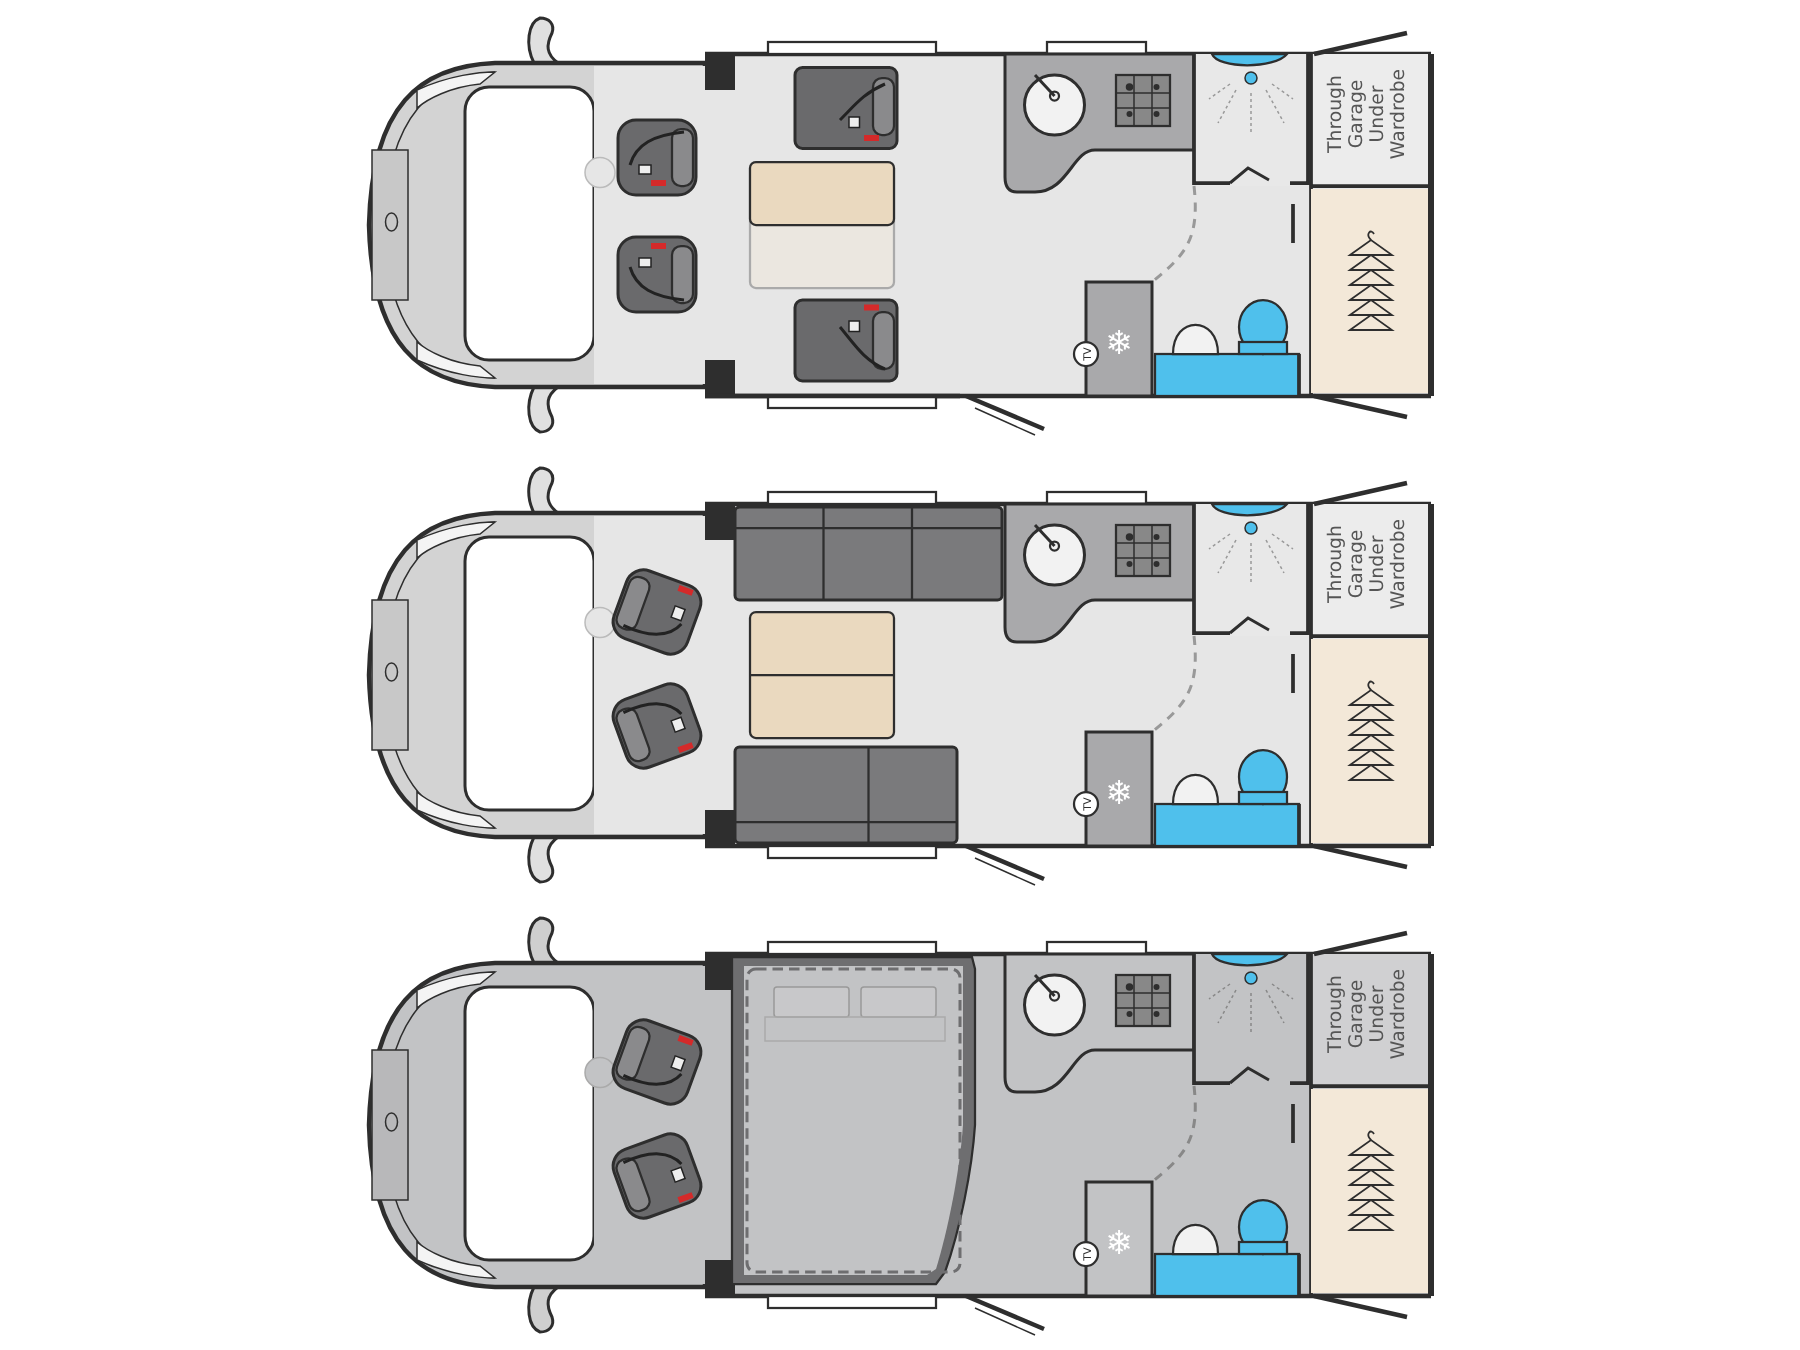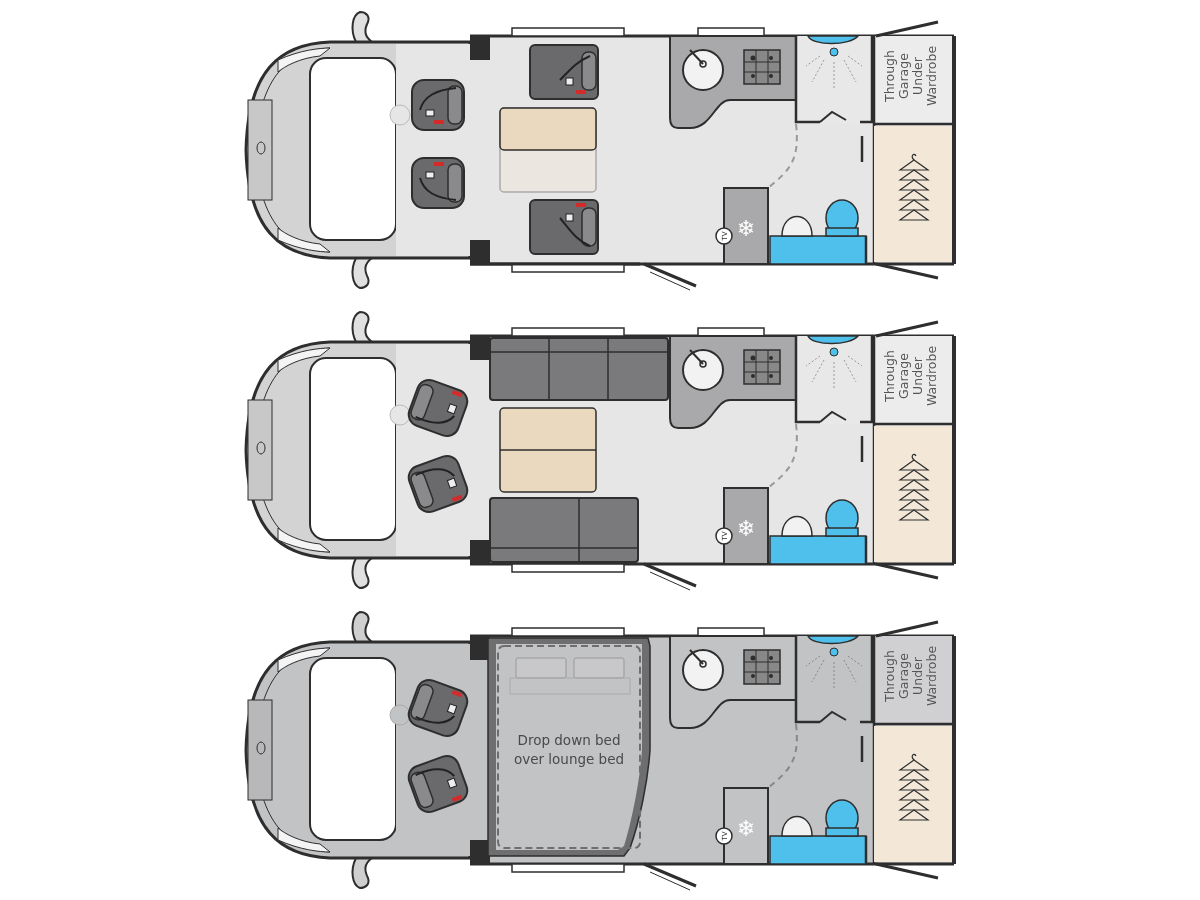--- a/index.html
+++ b/index.html
@@ -328,15 +328,13 @@
   </g>
   <path d="M876 36 L938 22" stroke="#2e2e2e" stroke-width="3"></path>
   <path d="M876 264 L938 278" stroke="#2e2e2e" stroke-width="3"></path>
   <path d="M644 264 L696 286" stroke="#2e2e2e" stroke-width="3"></path>
   <path d="M650 272 L690 290" stroke="#2e2e2e" stroke-width="1"></path>
 </svg>
 <div class="lbl-garage" style="left:883px;top:114px;width:76px;">Through
 Garage
 Under
 Wardrobe</div>
-<div class="lbl-bed" style="left:494px;top:131px;white-space:pre;">Drop down bed
-over lounge bed</div>
 </div>
 
 </body></html>

